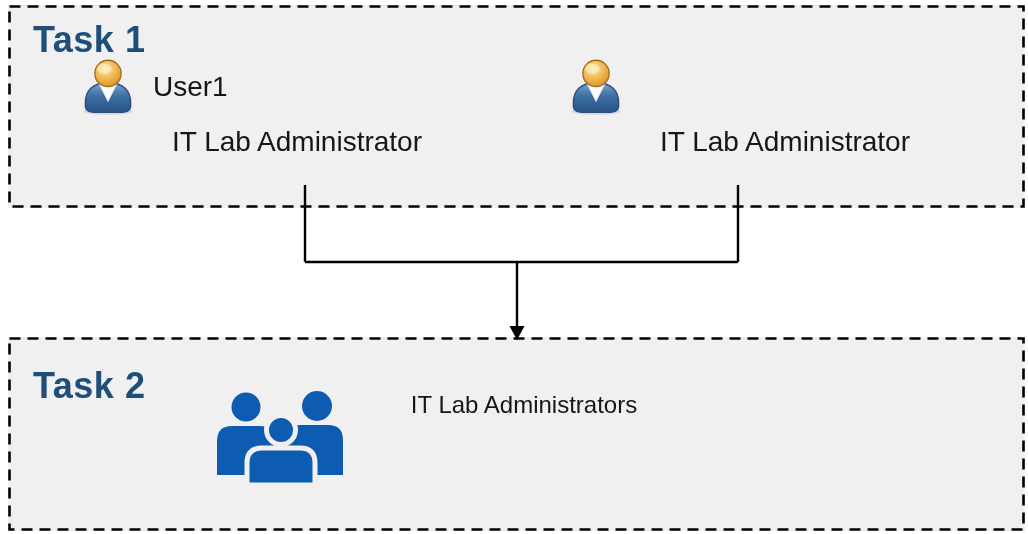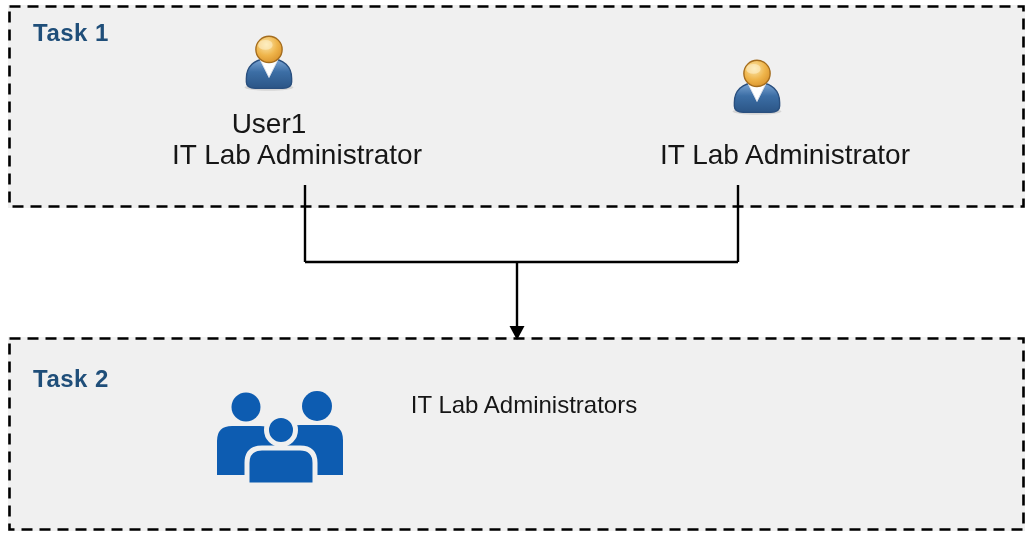--- a/index.html
+++ b/index.html
@@ -12,50 +12,48 @@
   }
   .task-box{
     position:absolute;
     background:#F0F0F0;
   }
   #task1-box{left:8px;top:5px;width:1017px;height:203px;}
   #task2-box{left:8px;top:337px;width:1017px;height:194px;}
   .task-label{
     position:absolute;
     left:25px;top:14px;
-    font-size:24px;
+    font-size:36px;
     font-weight:bold;
     color:#1F4E79;
     letter-spacing:0.5px;
   }
   .user-group{
     position:absolute;
     top:50px;
     width:380px;
     text-align:center;
     color:#161616;
   }
   #user-group-1{left:99px;}
   #user-group-2{left:587px;}
   .user-row{
     display:flex;
     align-items:center;
-    justify-content:center;
     gap:16px;
     height:64px;
     transform:translateX(-28px);
-    flex-direction:column;
   }
   .user-name{
     font-size:28px;
     color:#161616;
     white-space:nowrap;
   }
   .user-role{
-    margin-top:20px;
+    margin-top:7px;
     font-size:28px;
     color:#161616;
     white-space:nowrap;
   }
   .person-icon{width:58px;height:58px;flex:0 0 auto;}
   #group-icon{
     position:absolute;
     left:215px;top:390px;
     width:130px;height:95px;
   }

